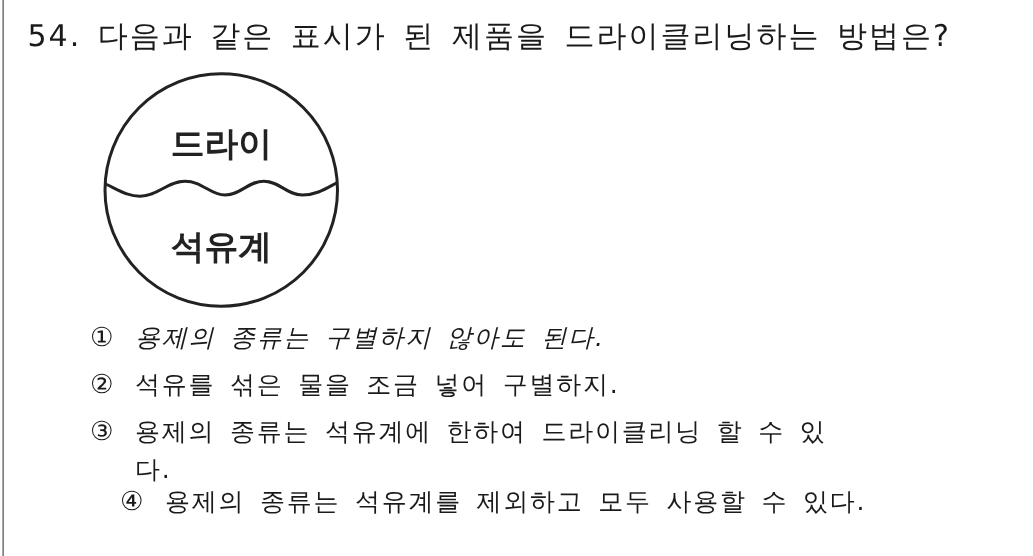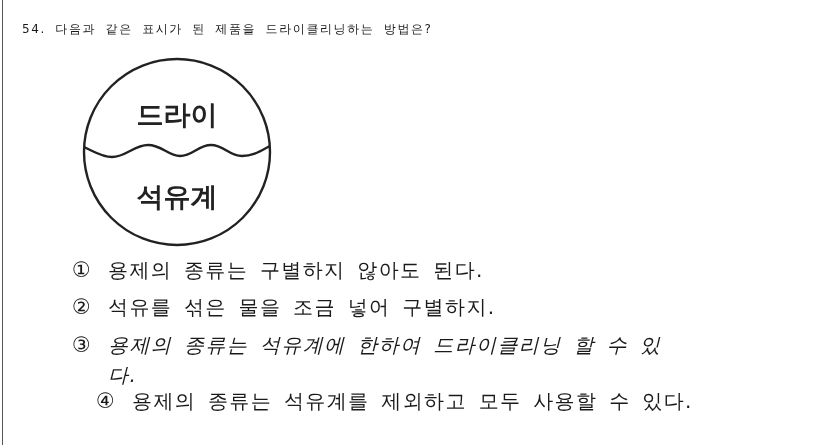--- a/index.html
+++ b/index.html
@@ -20,21 +20,21 @@
       left: 2px;
       top: 0;
       width: 1px;
       height: 445px;
       background: #555555;
     }
     .question-title {
       position: absolute;
       left: 22px;
       top: 14px;
-      font-size: 12px;
+      font-size: 24px;
       line-height: 30px;
       letter-spacing: 1.6px;
       word-spacing: 4px;
       white-space: nowrap;
     }
     .label-figure {
       position: absolute;
       left: 0;
       top: 0;
       width: 826px;
@@ -78,26 +78,26 @@
 </div>
 
 <svg class="label-figure" width="826" height="260" viewBox="0 0 826 260" xmlns="http://www.w3.org/2000/svg">
   <circle cx="177" cy="152" r="93" fill="none" stroke="#222222" stroke-width="2.4"></circle>
   <path d="M 84 147 C 95 152, 102 157, 112 157 C 126 157, 134 145, 148 145 C 162 145, 168 156, 180 156 C 193 156, 198 145, 211 145 C 224 145, 229 156, 242 156 C 254 156, 262 150, 270 146" fill="none" stroke="#222222" stroke-width="2.4"></path>
   <text x="177" y="124" text-anchor="middle" font-family="DejaVu Sans, sans-serif" font-size="27" font-weight="bold" fill="#222222">드라이</text>
   <text x="177" y="206" text-anchor="middle" font-family="DejaVu Sans, sans-serif" font-size="27" font-weight="bold" fill="#222222">석유계</text>
 </svg>
 
 <div class="options">
-  <div class="option" style="top:255px;">
+  <div class="option" style="top:255px;font-style:italic;">
     <span class="num">①</span><span>용제의 종류는 구별하지 않아도 된다.</span>
   </div>
   <div class="option" style="top:292px;">
     <span class="num">②</span><span>석유를 섞은 물을 조금 넣어 구별하지.</span>
   </div>
-  <div class="option" style="top:330px;font-style:italic;">
+  <div class="option" style="top:330px;">
     <span class="num">③</span><span>용제의 종류는 석유계에 한하여 드라이클리닝 할 수 있</span>
     <span class="cont">다.</span>
   </div>
   <div class="option" style="top:386px;margin-left:24px;">
     <span class="num">④</span><span>용제의 종류는 석유계를 제외하고 모두 사용할 수 있다.</span>
   </div>
 </div>
 
 </body></html>

